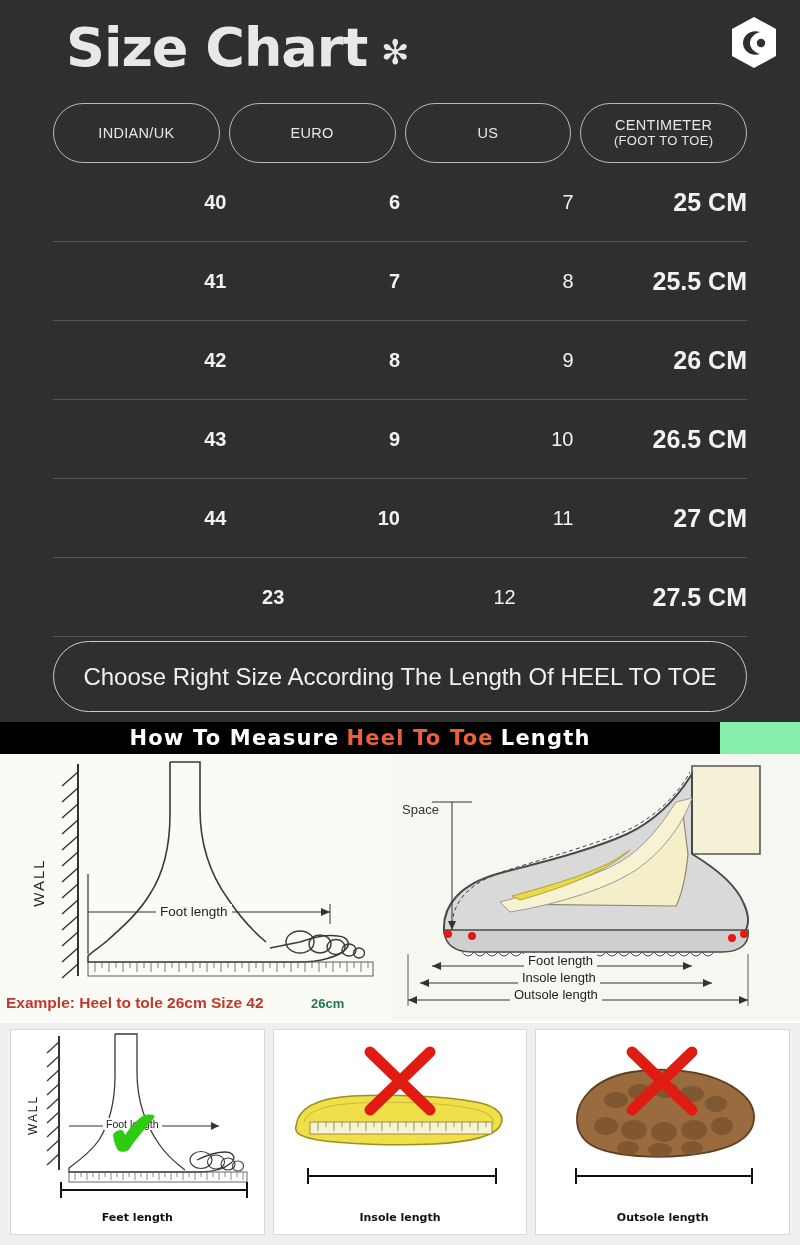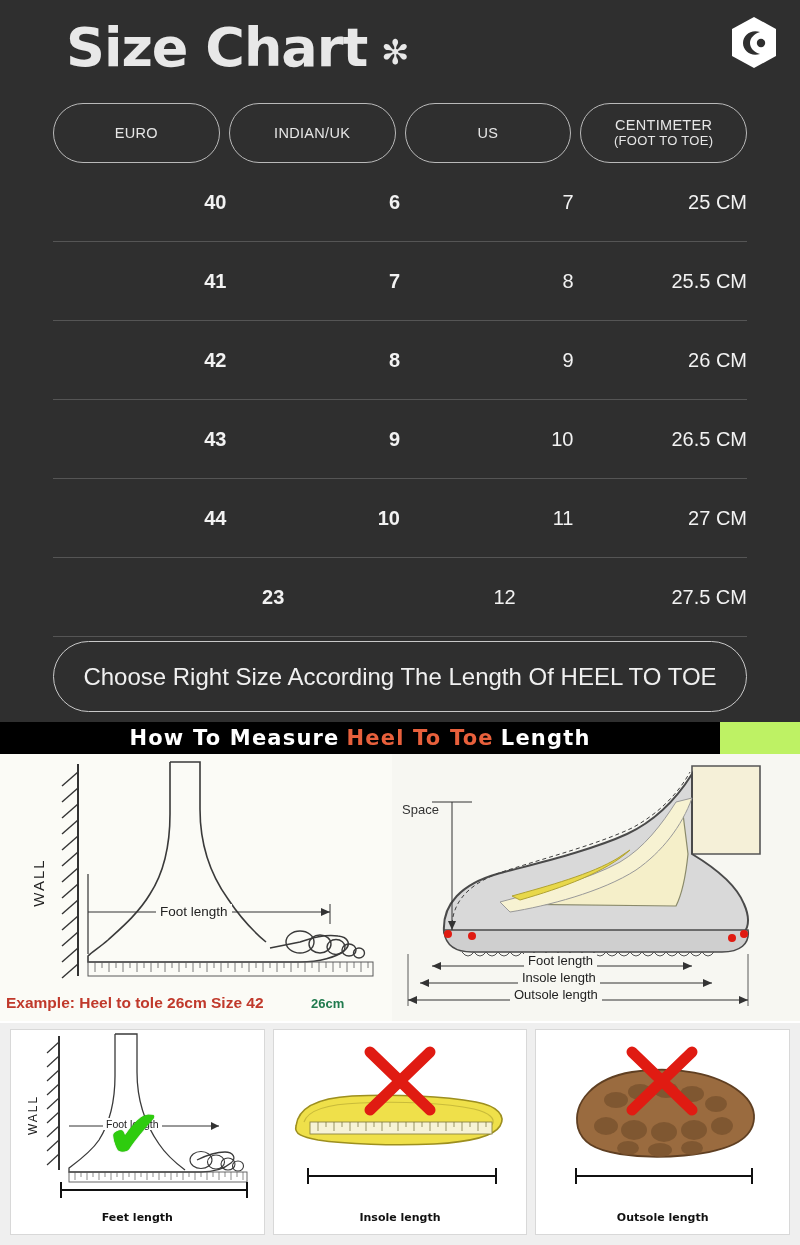--- a/index.html
+++ b/index.html
@@ -7,21 +7,21 @@
     width: 800px;
     height: 1245px;
     background: #2f2f2f;
     font-family: "Liberation Sans", sans-serif;
     overflow: hidden;
   }
   #page {
     position: relative;
     width: 800px;
     height: 1245px;
-    background: #bef264;
+    background: #86efac;
     overflow: hidden;
   }
 
   
   .top-section {
     position: relative;
     background: #2f2f2f;
     padding: 0;
     height: 722px;
   }
@@ -91,21 +91,21 @@
     align-items: center;
   }
   .data-row:last-of-type { border-bottom: 1px solid #555; }
   .data-cell {
     flex: 1;
     text-align: right;
     color: #f2f2f2;
     font-size: 20px;
   }
   .data-cell.bold { font-weight: bold; font-size: 20px; }
-  .data-cell.cm { font-size: 20px; }
+  .data-cell.cm { font-size: 25px; font-weight: bold; }
 
   .note-box {
     position: absolute;
     left: 53px;
     top: 641px;
     width: 694px;
     height: 71px;
     border: 1.5px solid #c9c9c9;
     border-radius: 36px;
     display: flex;
@@ -266,24 +266,24 @@
           <path d="M24 1 L46 13 L46 40 L24 52 L2 40 L2 13 Z" fill="#ffffff"></path>
           <path d="M30 16 c-9 -3 -17 3 -17 11 c0 8 8 14 17 11 c-6 -2 -10 -6 -10 -11 c0 -5 4 -9 10 -11 z" fill="#2f2f2f"></path>
           <circle cx="31" cy="27" r="4.2" fill="#2f2f2f"></circle>
         </svg>
       </div>
     </div>
 
     <div class="size-table">
       <div class="head-row">
         <div class="head-cell">
-          <span>EURO</span>
+          <span>INDIAN/UK</span>
         </div>
         <div class="head-cell">
-          <span>INDIAN/UK</span>
+          <span>EURO</span>
         </div>
         <div class="head-cell">
           <span>US</span>
         </div>
         <div class="head-cell">
           <div>
             <span>CENTIMETER</span>
             <span class="sub">(FOOT TO TOE)</span>
           </div>
         </div>

